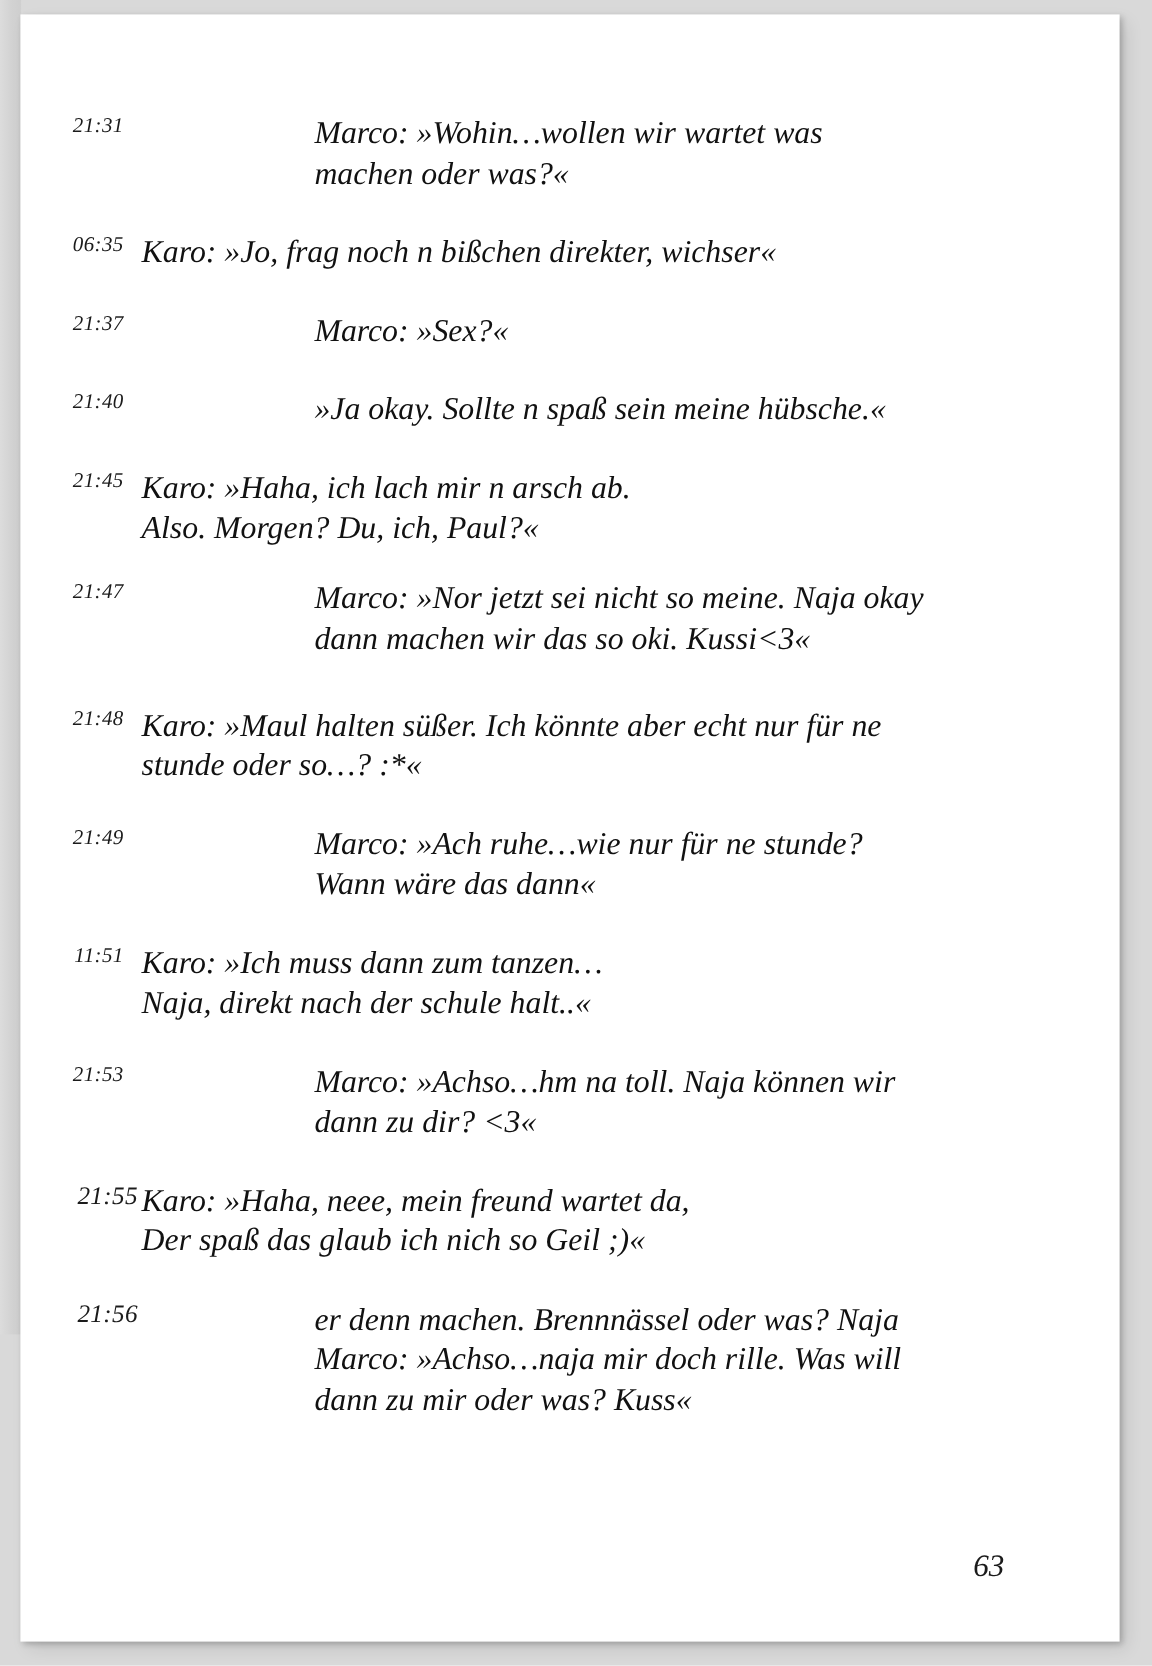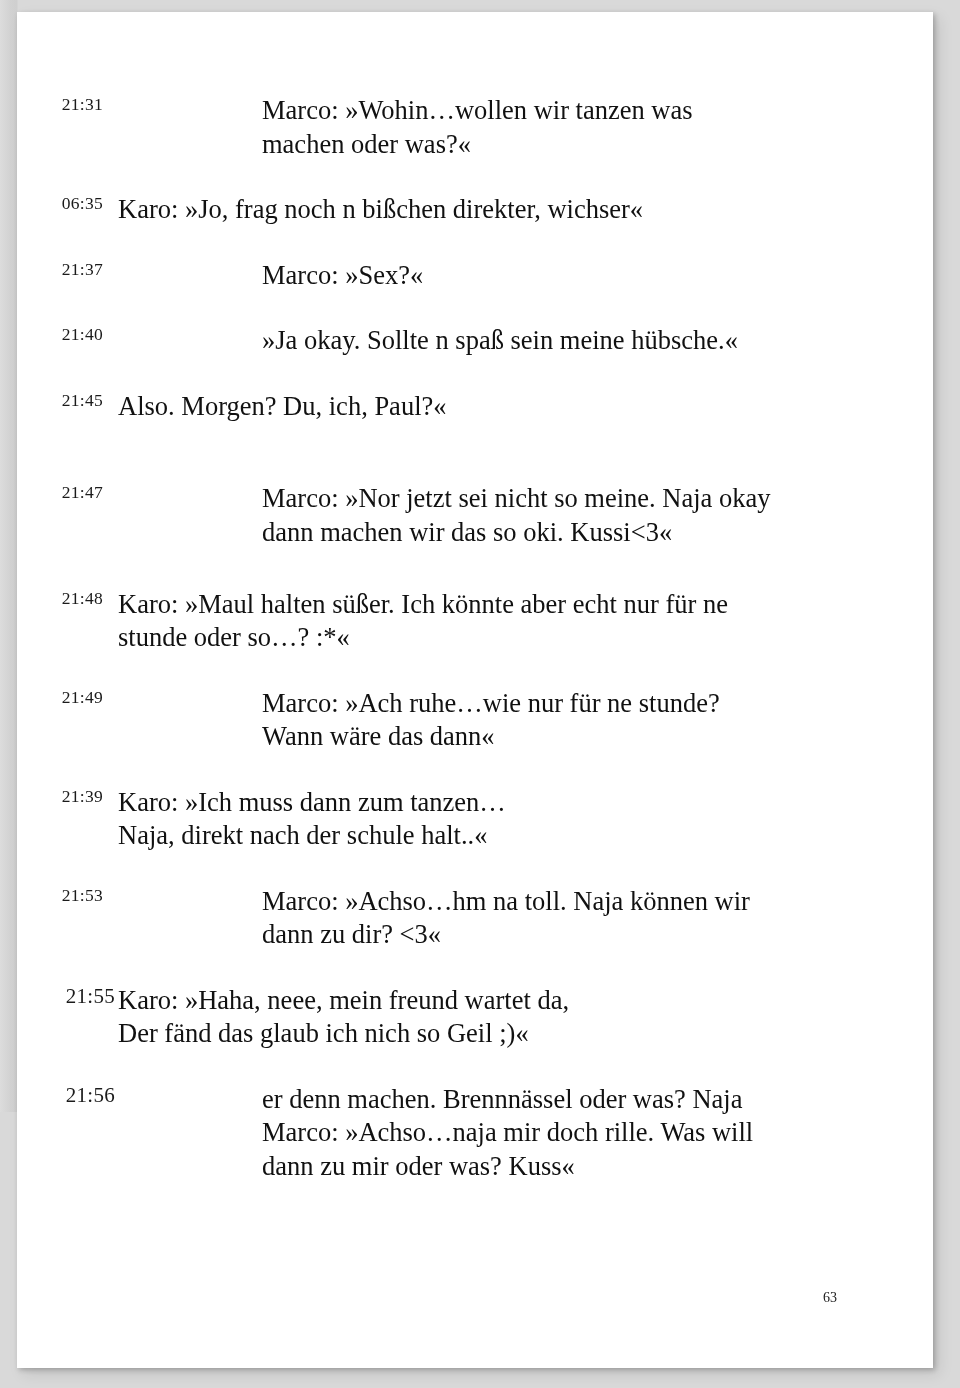--- a/index.html
+++ b/index.html
@@ -17,20 +17,21 @@
   
   #canvas {
     position: relative;
     width: 960px;
     height: 1112px;
     background:
       linear-gradient(to right,
         #dcdcdc 0px, #d2d2d2 10px, #cfcfcf 16px,
         #cfcfcf 17px, #d9d9d9 18px),
       #d9d9d9;
+    font-style: italic;
   }
 
   
   #page {
     position: absolute;
     left: 17px;
     top: 12px;
     width: 916px;
     height: 1356px;
     background: #ffffff;
@@ -117,36 +118,36 @@
 
   
   #folio {
     position: absolute;
     left: 0;
     top: 1278px;
     width: 916px;
     text-align: right;
     padding-right: 96px;
     box-sizing: border-box;
-    font-size: 14px;
+    font-size: 26px;
     color: #1b1b1b;
     font-variant-numeric: oldstyle-nums;
   }
 </style>
 </head>
 <body>
 
 <div id="canvas">
   <div id="page">
 
     <div id="transcript">
         <div class="msg marco" style="top: 82px;">
           <div class="stamp">21:31</div>
           <div class="body">
-            <p>Marco: »Wohin…wollen wir tanzen was</p>
+            <p>Marco: »Wohin…wollen wir wartet was</p>
             <p class="last">machen oder was?«</p>
           </div>
         </div>
         <div class="msg karo" style="top: 181px;">
           <div class="stamp">06:35</div>
           <div class="body">
             <p class="last">Karo: »Jo, frag noch n bißchen direkter, wichser«</p>
           </div>
         </div>
         <div class="msg marco" style="top: 246.5px;">
@@ -157,20 +158,21 @@
         </div>
         <div class="msg marco" style="top: 312px;">
           <div class="stamp">21:40</div>
           <div class="body">
             <p class="last">»Ja okay. Sollte n spaß sein meine hübsche.«</p>
           </div>
         </div>
         <div class="msg karo" style="top: 377.5px;">
           <div class="stamp">21:45</div>
           <div class="body">
+            <p>Karo: »Haha, ich lach mir n arsch ab.</p>
             <p class="last">Also. Morgen? Du, ich, Paul?«</p>
           </div>
         </div>
         <div class="msg marco" style="top: 470px;">
           <div class="stamp">21:47</div>
           <div class="body">
             <p>Marco: »Nor jetzt sei nicht so meine. Naja okay</p>
             <p class="last">dann machen wir das so oki. Kussi&lt;3«</p>
           </div>
         </div>
@@ -182,38 +184,38 @@
           </div>
         </div>
         <div class="msg marco" style="top: 674.5px;">
           <div class="stamp">21:49</div>
           <div class="body">
             <p>Marco: »Ach ruhe…wie nur für ne stunde?</p>
             <p class="last">Wann wäre das dann«</p>
           </div>
         </div>
         <div class="msg karo" style="top: 773.5px;">
-          <div class="stamp">21:39</div>
+          <div class="stamp">11:51</div>
           <div class="body">
             <p>Karo: »Ich muss dann zum tanzen…</p>
             <p class="last">Naja, direkt nach der schule halt..«</p>
           </div>
         </div>
         <div class="msg marco" style="top: 872.5px;">
           <div class="stamp">21:53</div>
           <div class="body">
             <p>Marco: »Achso…hm na toll. Naja können wir</p>
             <p class="last">dann zu dir? &lt;3«</p>
           </div>
         </div>
         <div class="msg karo bigstamp" style="top: 971.5px;">
           <div class="stamp">21:55</div>
           <div class="body">
             <p>Karo: »Haha, neee, mein freund wartet da,</p>
-            <p class="last">Der fänd das glaub ich nich so Geil ;)«</p>
+            <p class="last">Der spaß das glaub ich nich so Geil ;)«</p>
           </div>
         </div>
         <div class="msg marco bigstamp" style="top: 1070.5px;">
           <div class="stamp">21:56</div>
           <div class="body">
             <p>er denn machen. Brennnässel oder was? Naja</p>
             <p>Marco: »Achso…naja mir doch rille. Was will</p>
             <p class="last">dann zu mir oder was? Kuss«</p>
           </div>
         </div>

